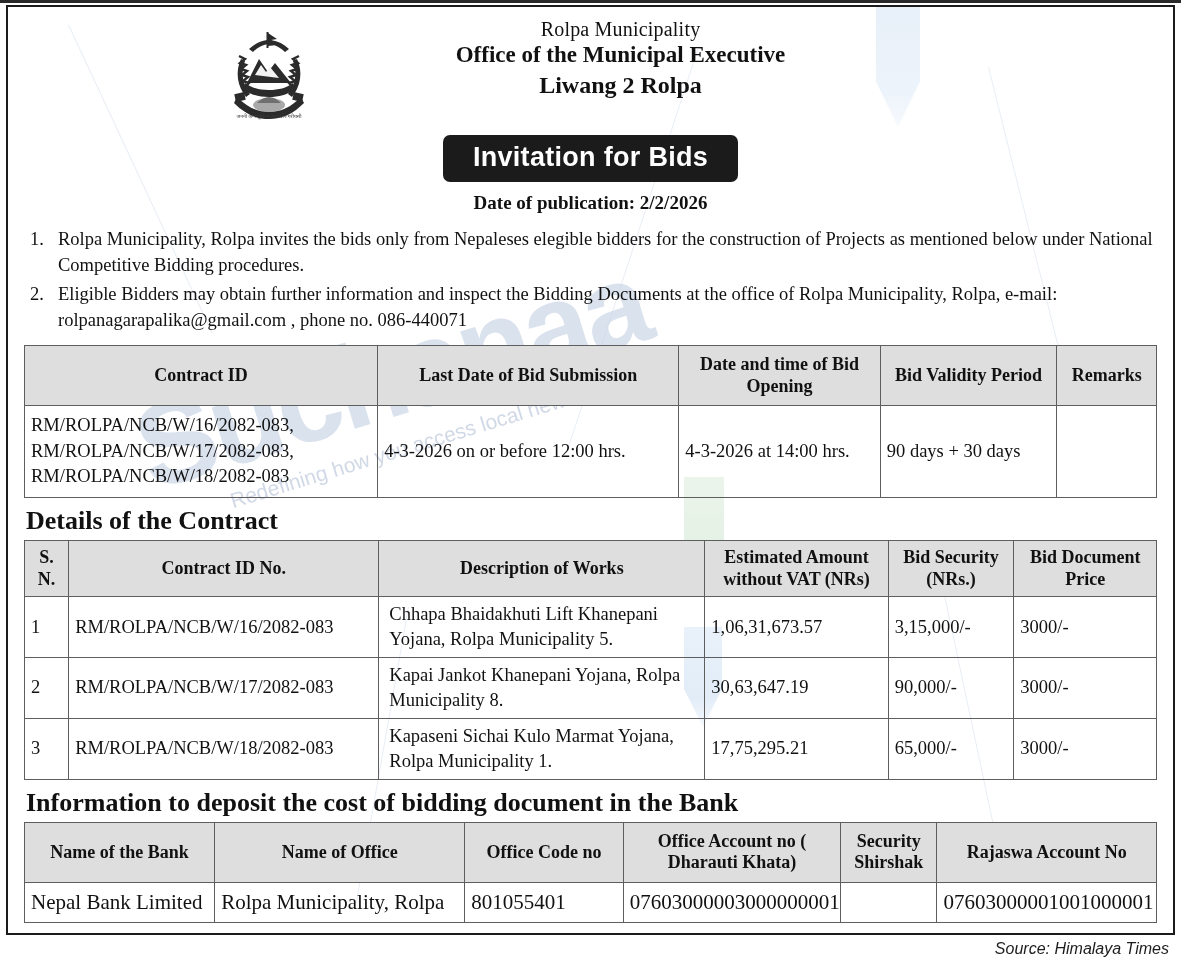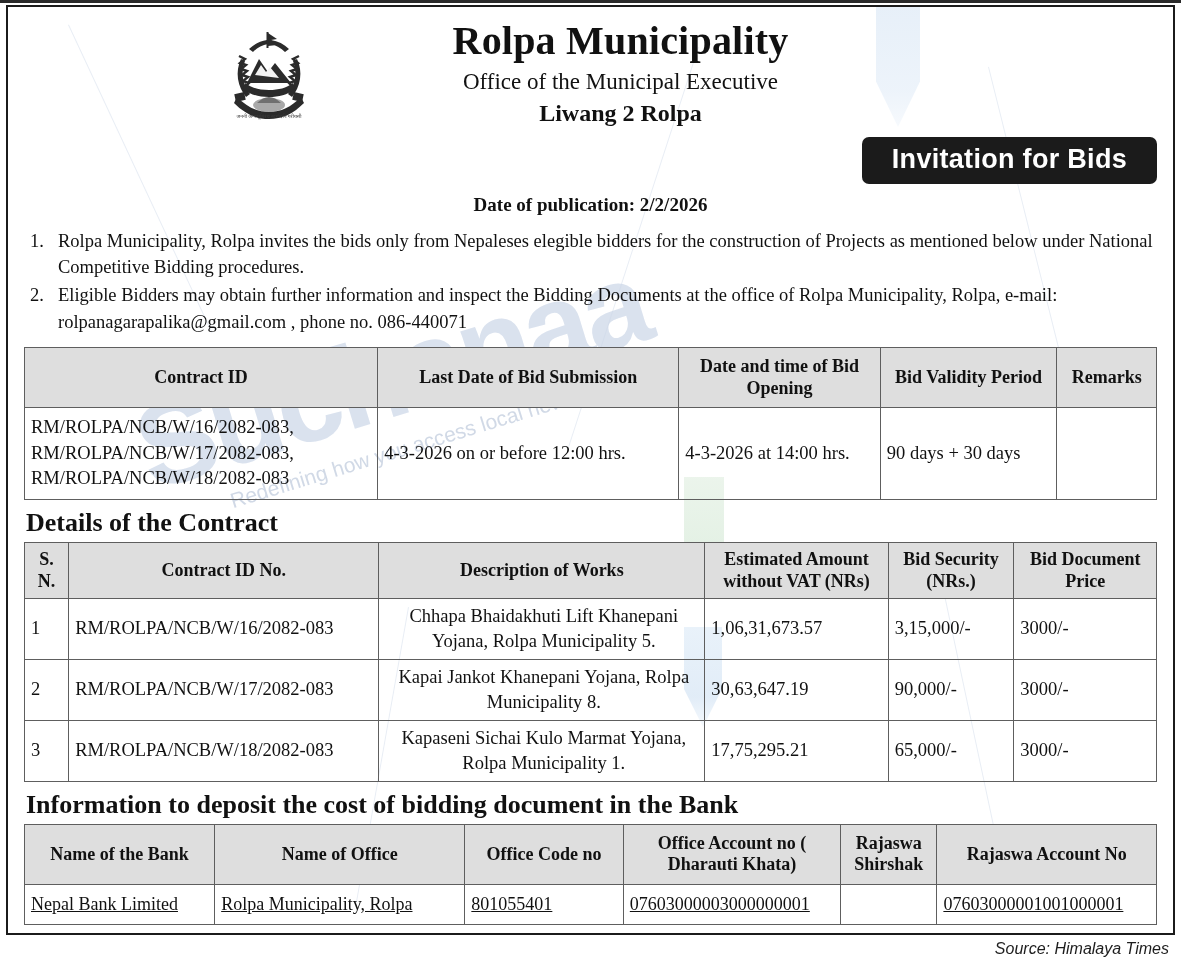--- a/index.html
+++ b/index.html
@@ -107,37 +107,37 @@
     margin-left: 190px;
     margin-top: 6px;
   }
   .head-text {
     flex: 1;
     text-align: center;
     margin-left: -60px;
     padding-right: 180px;
   }
   .org-name {
-    font-size: 40px;
-    font-weight: bold;
+    font-size: 20px;
+    font-weight: normal;
     line-height: 1.08;
     letter-spacing: .2px;
   }
   .org-sub {
     font-size: 23px;
-    font-weight: normal;
+    font-weight: bold;
     line-height: 1.25;
-    margin-top: 6px;
+    margin-top: 0;
   }
   .org-addr {
     font-size: 24px;
     font-weight: bold;
     margin-top: 3px;
   }
-  .banner-wrap { text-align: right; margin-top: 10px; }
+  .banner-wrap { text-align: center; margin-top: 10px; }
   .banner {
     display: inline-block;
     background: #1b1b1b;
     color: #ffffff;
     font-family: "Liberation Sans", sans-serif;
     font-weight: bold;
     font-size: 27px;
     padding: 7px 30px 9px 30px;
     border-radius: 7px;
     letter-spacing: .3px;
@@ -199,25 +199,25 @@
   .t1 .c-id { font-size: 18.5px; line-height: 1.38; }
 
   .section-label {
     font-size: 26px;
     font-weight: bold;
     margin: 8px 0 4px 2px;
   }
 
   .t2 thead th { height: 56px; }
   .t2 tbody td { height: 58px; }
-  .t2 td.left { text-align: center; padding-left: 10px; }
+  .t2 td.left { text-align: left; padding-left: 10px; }
   .t2 td.cid { font-size: 18.5px; }
 
   .t3 thead th { height: 60px; }
-  .t3 tbody td { height: 40px; font-size: 18px; text-decoration: underline; }
+  .t3 tbody td { height: 40px; font-size: 21px; }
 
   .signature {
     text-align: left;
     font-size: 21px;
     font-weight: bold;
     margin-top: 10px;
     padding-right: 4px;
   }
 
   
@@ -404,21 +404,21 @@
         <col style="width:19.2%">
           <col style="width:8.5%">
           <col style="width:19.4%">
       </colgroup>
       <thead>
         <tr>
           <th>Name of the Bank</th>
           <th>Name of Office</th>
           <th>Office Code no</th>
           <th>Office Account no ( Dharauti Khata)</th>
-          <th>Rajaswa Shirshak</th>
+          <th>Security Shirshak</th>
           <th>Rajaswa Account No</th>
         </tr>
       </thead>
       <tbody>
         <tr>
           <td>Nepal Bank Limited</td>
           <td>Rolpa Municipality, Rolpa</td>
           <td>801055401</td>
           <td>07603000003000000001</td>
           <td></td>

